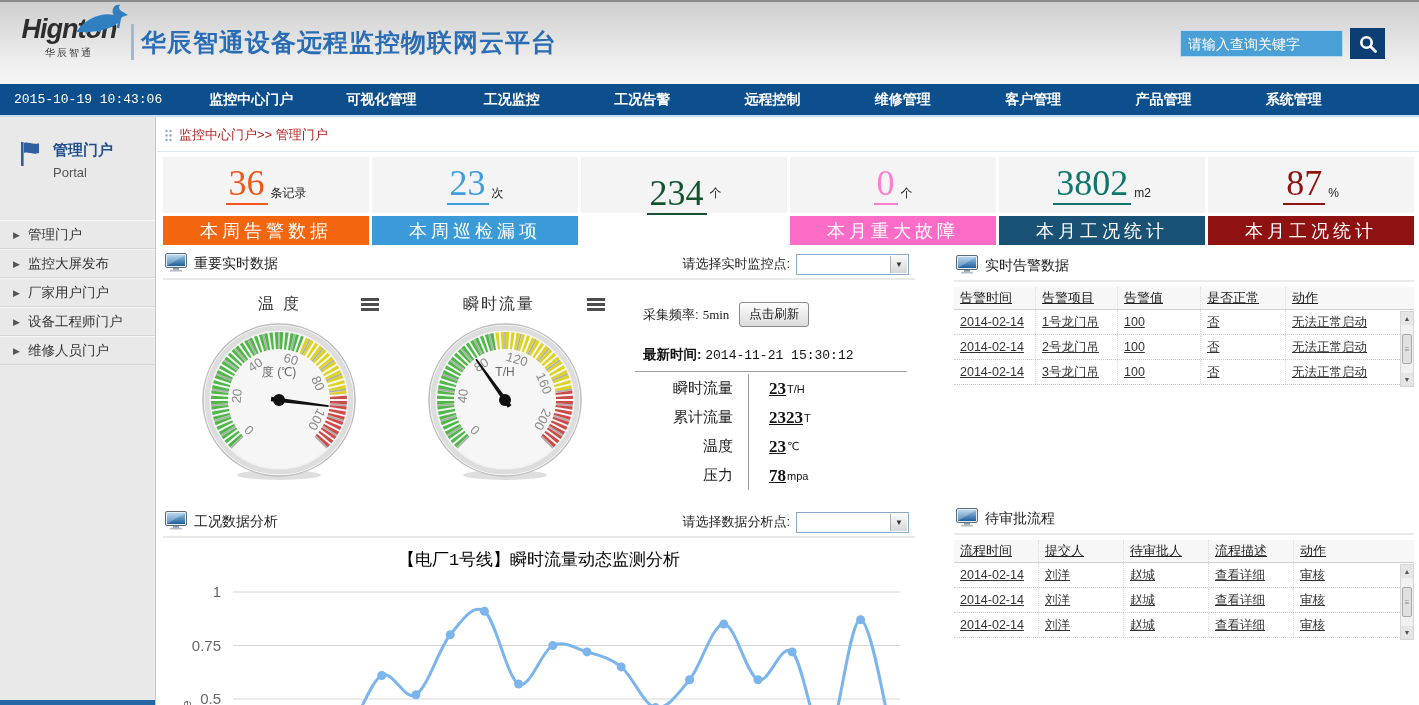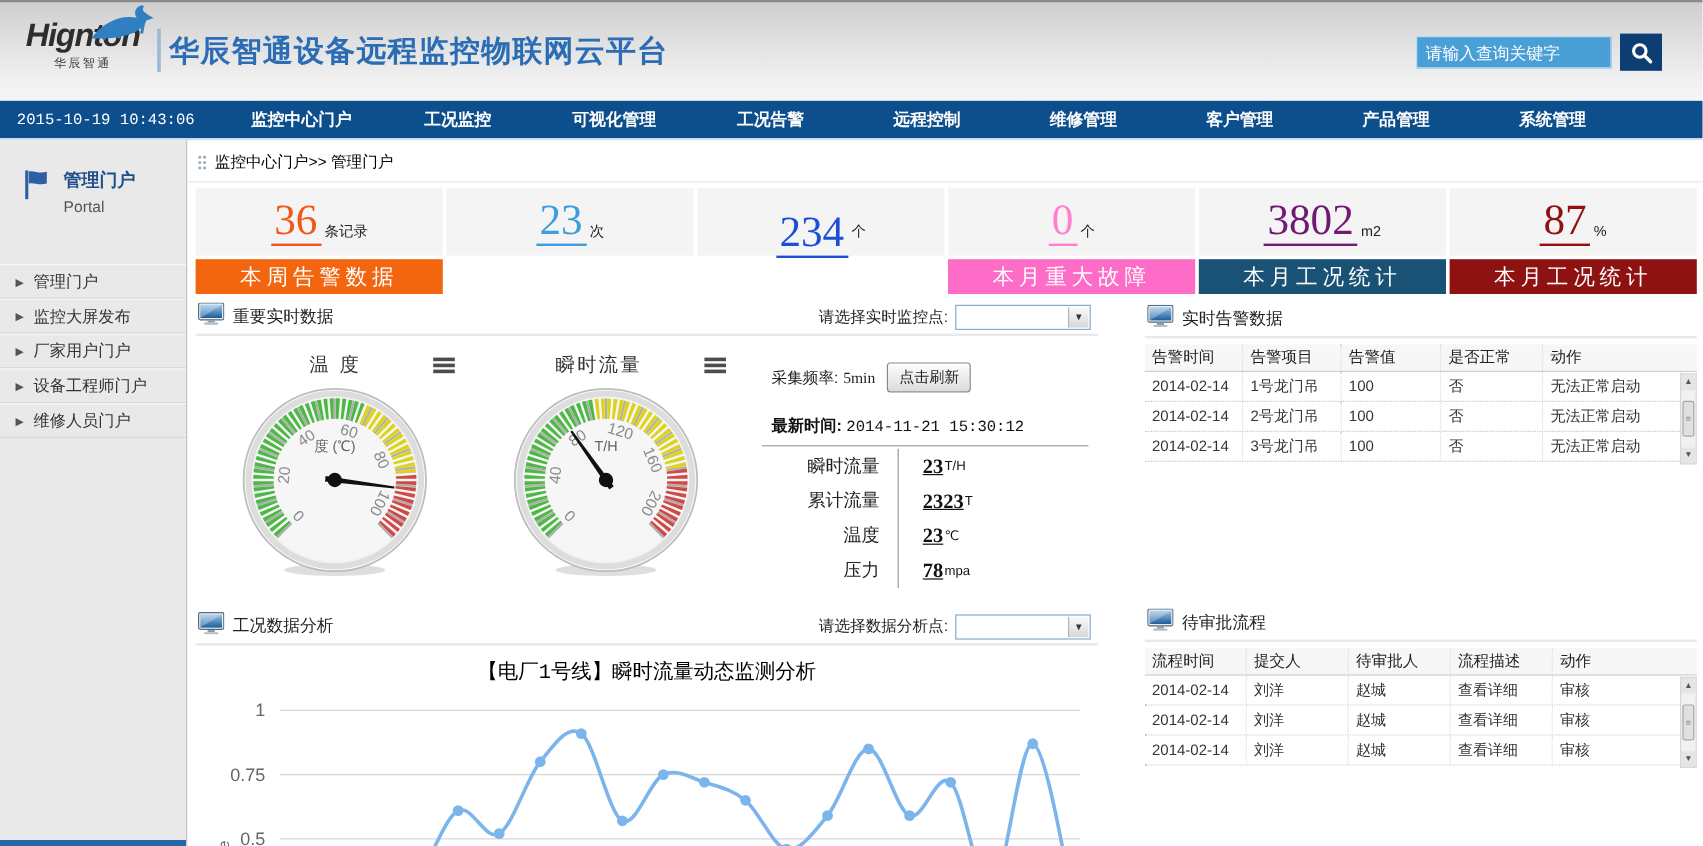--- a/index.html
+++ b/index.html
@@ -35,21 +35,21 @@
   .portal-title { font-size:15px; font-weight:bold; color:#1f4e8c; }
   .portal-sub { font-size:13px; color:#555; margin-top:5px; }
   .side-list { position:absolute; top:103px; left:0; width:100%; list-style:none; }
   .side-list li { height:29px; line-height:28px; padding-left:13px; font-size:13.5px; color:#333; cursor:pointer;
     border-top:1px solid #f7f7f7; border-bottom:1px solid #d6d6d6; }
   .side-list .tri { display:inline-block; margin-right:8px; font-size:9px; color:#555; vertical-align:1px; }
   .sidebar-footer { position:absolute; bottom:0; left:0; width:100%; height:5px; background:#2766a5; }
 
   
   main { position:absolute; left:157px; top:117px; right:0; bottom:0; background:#fff; }
-  .breadcrumb { position:absolute; top:9px; left:8px; display:flex; align-items:center; gap:7px; font-size:13px; color:#000000; }
+  .breadcrumb { position:absolute; top:9px; left:8px; display:flex; align-items:center; gap:7px; font-size:13px; color:#b91c1c; }
   .crumb-line { position:absolute; top:34px; left:0; right:0; height:1px; background:#e2e8f0; }
 
   
   .stats { position:absolute; top:40px; left:6px; right:5px; height:88px; display:flex; gap:3px; }
   .stat-card { flex:1; display:flex; flex-direction:column; cursor:pointer; }
   .stat-top { height:56px; background:#f4f4f4; display:flex; align-items:center; justify-content:center; }
   .stat-num { font-family:"Liberation Serif","DejaVu Serif",serif; font-size:36px; line-height:1; border-bottom:2px solid; padding:0 3px 2px; }
   .stat-unit { font-size:12px; color:#222; margin:16px 0 0 3px; }
   .stat-band { height:29px; margin-top:3px; display:flex; align-items:center; justify-content:center; color:#fff; font-size:18px; letter-spacing:4px; }
 
@@ -79,21 +79,21 @@
   .r-val { border-left:1px solid #999; padding-left:20px; display:flex; align-items:center; }
   .r-num { font-family:"Liberation Serif","DejaVu Serif",serif; font-weight:bold; font-size:17px; color:#111; text-decoration:underline; }
   .r-unit { font-size:11px; color:#111; margin-left:1px; }
 
   
   #panel-alarm { left:797px; top:135px; width:460px; height:250px; }
   #panel-approval { left:797px; top:388px; width:460px; height:200px; }
   .dtable { position:relative; margin-top:5px; }
   .thead { display:flex; height:23px; align-items:center; background:#f7f7f7; border-bottom:1px solid #cfcfcf; font-size:13px; color:#222; }
   .trow { display:flex; height:25px; align-items:center; font-size:12.5px; color:#333; border-bottom:1px dotted #c9c9c9; }
-  .tcell { padding-left:6px; border-right:1px dotted #dcdcdc; height:100%; display:flex; align-items:center; overflow:hidden; white-space:nowrap; }
+  .tcell { padding-left:6px; border-right:1px dotted #dcdcdc; height:100%; display:flex; align-items:center; overflow:hidden; white-space:nowrap;text-decoration:underline; }
   .tcell:last-child { border-right:none; }
   .vscroll { position:absolute; right:0; top:24px; width:14px; height:76px; background:#f1f1f1; border:1px solid #d6d6d6; }
   .varrow { height:13px; display:flex; align-items:center; justify-content:center; font-size:7px; color:#555; background:#e5e5e5; cursor:pointer; }
   .varrow.down { position:absolute; bottom:0; left:0; right:0; }
   .vthumb { position:absolute; top:22px; left:1px; right:1px; height:30px; background:#e0e0e0; border:1px solid #a8a8a8; border-radius:2px;
     display:flex; align-items:center; justify-content:center; font-size:8px; color:#8a8a8a; cursor:grab; }
 
   
   #panel-analysis { left:6px; top:391px; width:752px; height:200px; }
   .chart-title { position:absolute; top:40px; left:0; width:100%; text-align:center; font-size:17px; color:#000000;font-family:Liberation Mono, monospace; }
@@ -123,22 +123,22 @@
           <line x1="12.5" y1="12.5" x2="17.5" y2="17.5" stroke="#fff" stroke-width="2.8" stroke-linecap="round"></line>
         </svg>
       </button>
     </div>
   </header>
 
   <nav>
     <div class="timestamp">2015-10-19 10:43:06</div>
     <ul class="nav-list" id="nav-items">
         <li>监控中心门户</li>
+        <li>可视化管理</li>
         <li>工况监控</li>
-        <li>可视化管理</li>
         <li>工况告警</li>
         <li>远程控制</li>
         <li>维修管理</li>
         <li>客户管理</li>
         <li>产品管理</li>
         <li>系统管理</li>
       </ul>
   </nav>
   <div class="subline"></div>
 
@@ -183,37 +183,38 @@
             <span class="stat-num" style="color: rgb(242, 86, 24);">36</span>
             <span class="stat-unit">条记录</span>
           </div>
           <div class="stat-band" style="background: rgb(244, 101, 15);">本周告警数据</div>
         </div>
         <div class="stat-card">
           <div class="stat-top">
             <span class="stat-num" style="color: rgb(61, 157, 221);">23</span>
             <span class="stat-unit">次</span>
           </div>
+          <div class="stat-band" style="background: rgb(59, 155, 216);">本周巡检漏项</div>
         </div>
         <div class="stat-card">
           <div class="stat-top">
-            <span class="stat-num" style="color: #1d4ed8; margin-top: 20px;">234</span>
+            <span class="stat-num" style="color: #14532d; margin-top: 20px;">234</span>
             <span class="stat-unit">个</span>
           </div>
         </div>
         <div class="stat-card">
           <div class="stat-top">
             <span class="stat-num" style="color: rgb(255, 127, 208);">0</span>
             <span class="stat-unit">个</span>
           </div>
           <div class="stat-band" style="background: rgb(253, 109, 200);">本月重大故障</div>
         </div>
         <div class="stat-card">
           <div class="stat-top">
-            <span class="stat-num" style="color: #701a75; text-align: center;">3802</span>
+            <span class="stat-num" style="color: #0f766e; text-align: center;">3802</span>
             <span class="stat-unit">m2</span>
           </div>
           <div class="stat-band" style="background: rgb(26, 82, 118);">本月工况统计</div>
         </div>
         <div class="stat-card">
           <div class="stat-top">
             <span class="stat-num" style="color: rgb(143, 18, 18);">87</span>
             <span class="stat-unit">%</span>
           </div>
           <div class="stat-band" style="background: rgb(143, 18, 18);">本月工况统计</div>

